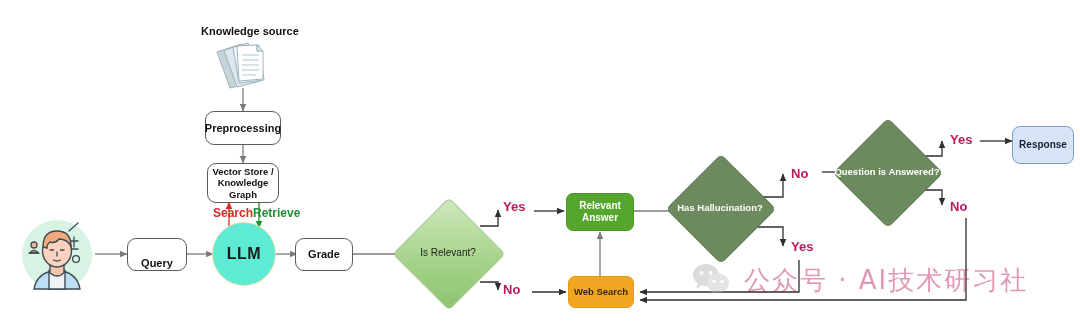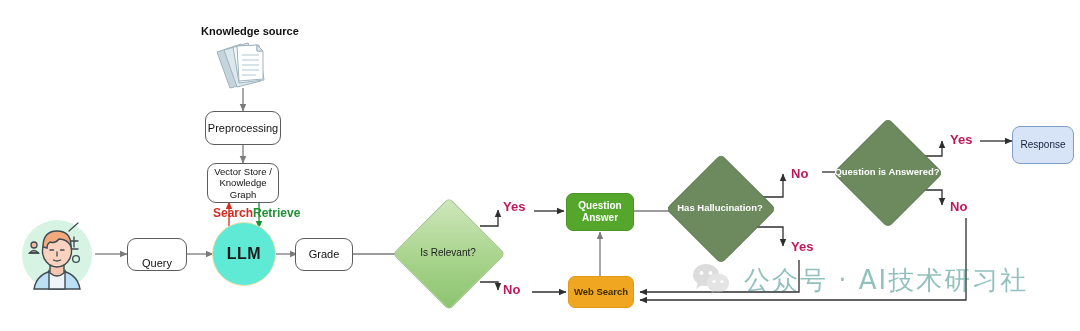--- a/index.html
+++ b/index.html
@@ -26,20 +26,21 @@
     pointer-events: none;
   }
   .node {
     position: absolute;
     box-sizing: border-box;
     display: flex;
     align-items: center;
     justify-content: center;
     text-align: center;
     line-height: 1.18;
+    font-weight: bold;
   }
   
   .rbox {
     border: 1.3px solid #5c5c5c;
     border-radius: 9px;
     background: #ffffff;
     color: #111111;
     font-size: 11px;
   }
   .rbox.small-text { font-size: 9.5px; }
@@ -141,21 +142,21 @@
     position: absolute;
     display: flex;
     align-items: center;
     gap: 10px;
     opacity: .45;
     pointer-events: none;
     user-select: none;
   }
   .watermark .wm-text {
     font-size: 26px;
-    color: #0f766e;
+    color: #be185d;
     letter-spacing: 2px;
     font-family: "DejaVu Sans", sans-serif;
   }
 </style>
 </head>
 <body>
 
 <div id="canvas">
 
   <svg id="wires" viewBox="0 0 1080 331" xmlns="http://www.w3.org/2000/svg">
@@ -313,21 +314,21 @@
 
   <div class="diamond light" style="left:409px; top:214px; width:78px; height:78px;">
     <span class="dshape"></span>
     <span class="dlabel">Is Relevant?</span>
   </div>
 
   <div class="label branch-label" style="left:503px; top:199px;">Yes</div>
   <div class="label branch-label" style="left:503px; top:282px;">No</div>
 
   <div class="node greenbox" style="left:566px; top:193px; width:68px; height:38px;">
-    <span>Question Answer</span>
+    <span>Relevant Answer</span>
   </div>
 
   <div class="node orangebox" style="left:568px; top:276px; width:66px; height:32px;">
     <span>Web Search</span>
   </div>
 
   <div class="diamond dark" style="left:682px; top:170px; width:76px; height:76px;">
     <span class="dshape"></span>
     <span class="dlabel">Has Hallucination?</span>
   </div>

